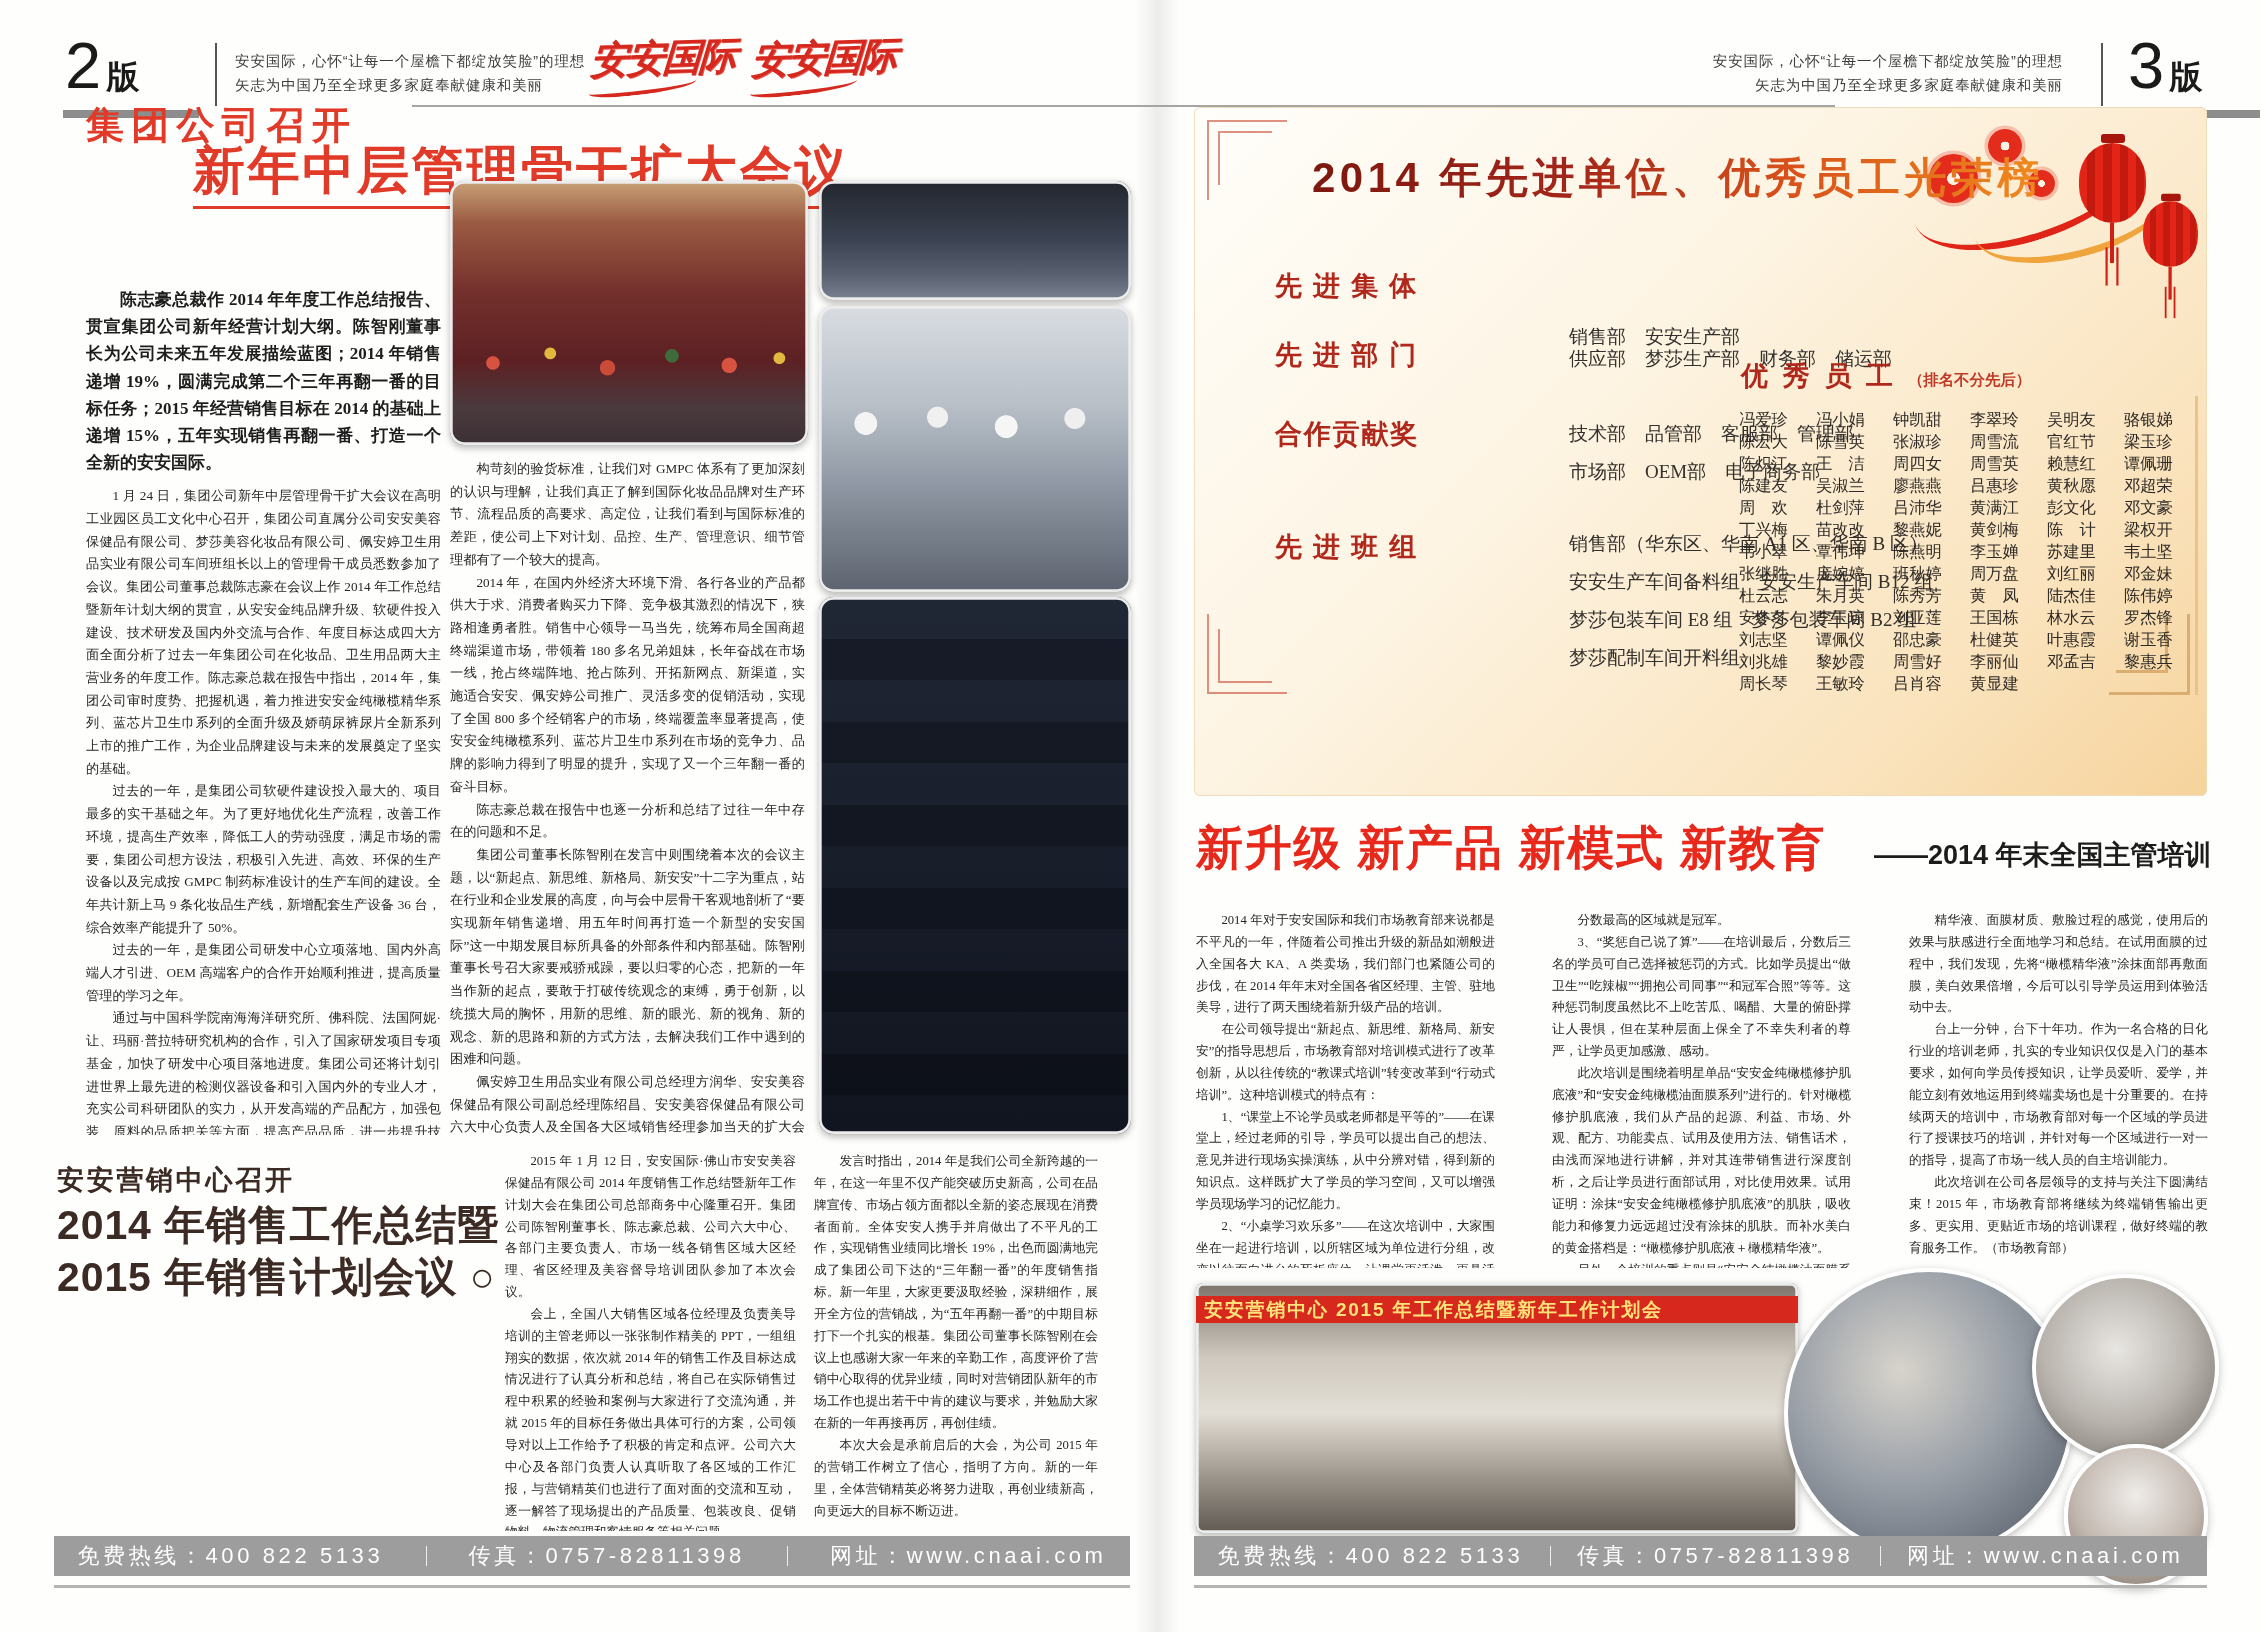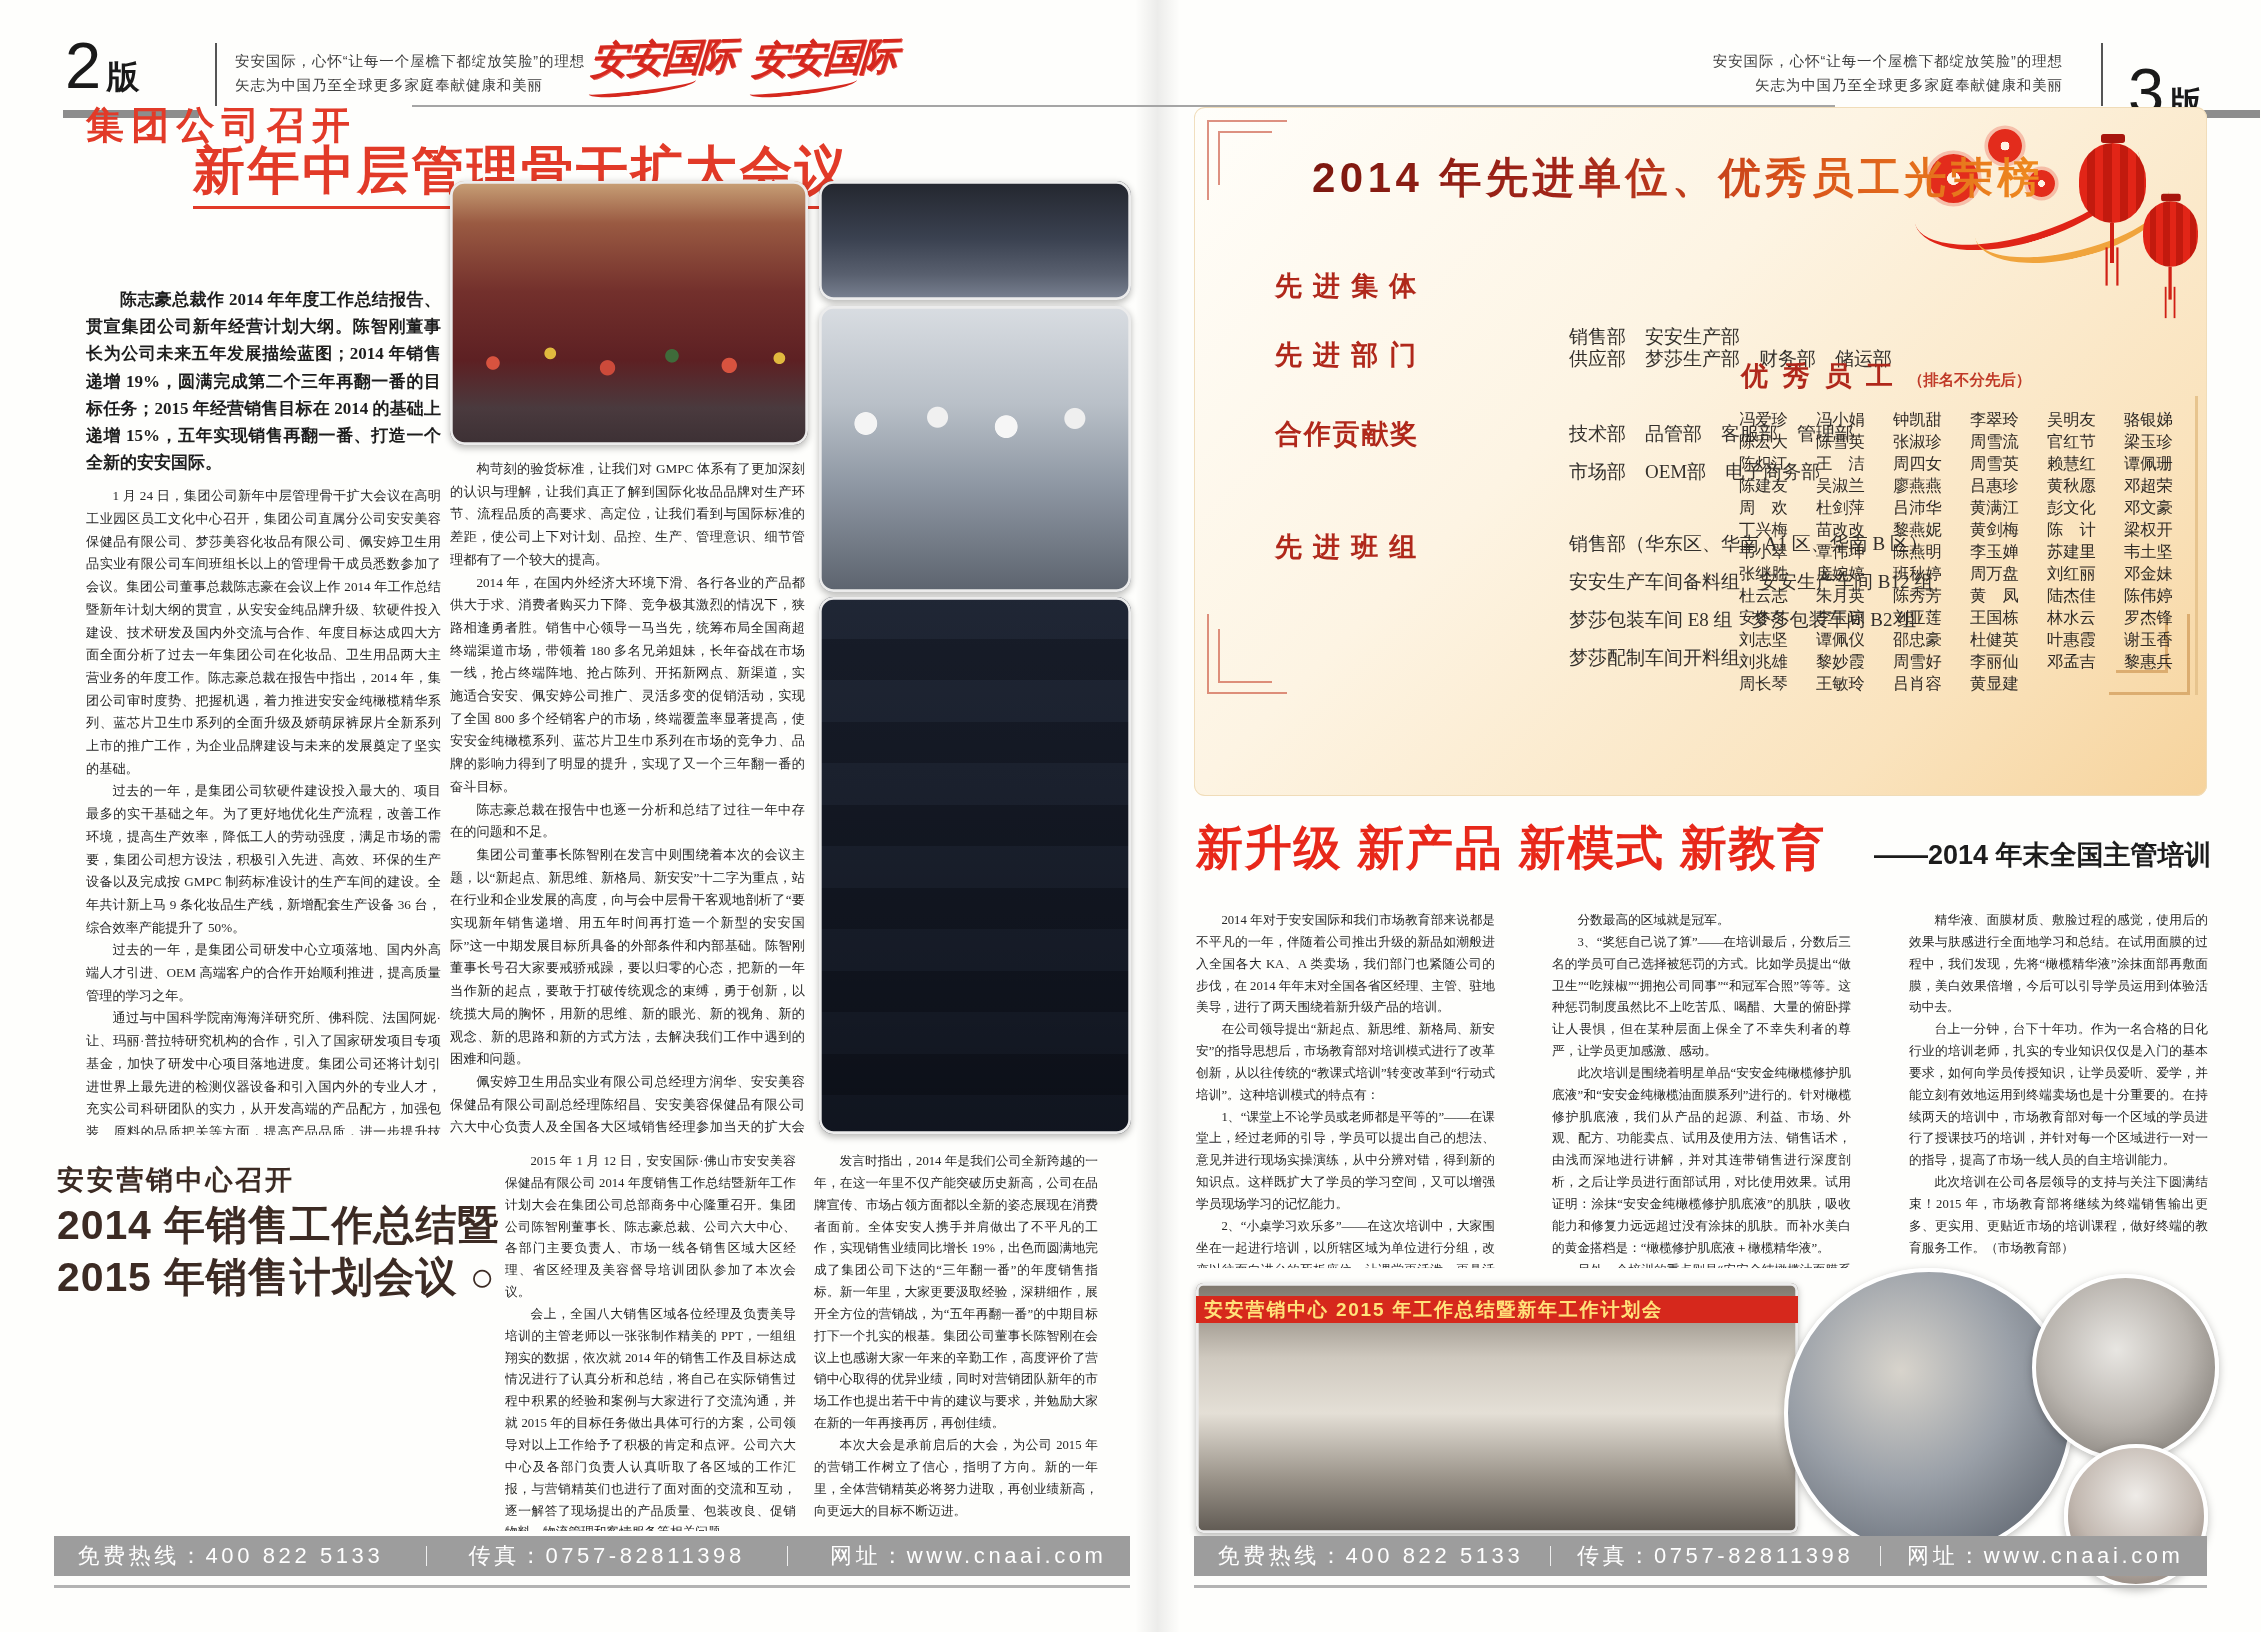--- a/index.html
+++ b/index.html
@@ -65,21 +65,21 @@
 
   
   .foot-bar{background:#9d9d9d;display:flex;align-items:center;justify-content:space-between;
             padding:0 23.5px;box-sizing:border-box;}
   .foot-seg{color:#fff;font-weight:400;font-size:22px;letter-spacing:3.6px;white-space:nowrap;}
   .foot-sep{width:0.9px;height:20px;background:rgba(255,255,255,.85);}
   .foot-line{height:2.7px;background:#b3b3b3;}
 
   
   .hr-box{background:linear-gradient(135deg,#fffefa 0%,#fdf4e3 40%,#fae3bd 78%,#f6d39c 100%);
-          border-radius:11px;box-shadow:0 0 0 0.9px #f0dcb8 inset;overflow:hidden;}
+          border-radius:6px;box-shadow:0 0 0 0.9px #f0dcb8 inset;overflow:hidden;}
   .hr-title{font-size:42px;font-weight:700;letter-spacing:4.5px;white-space:nowrap;
             color:#b3331c;background:linear-gradient(90deg,#7c180f 0%,#a3251a 35%,#d8511b 65%,#ef8b1e 100%);
             -webkit-background-clip:text;background-clip:text;}
   @supports ((-webkit-background-clip:text) or (background-clip:text)){.hr-title{color:transparent;}}
   .award-label{font-size:27px;font-weight:700;color:#b0281b;letter-spacing:1.8px;white-space:nowrap;}
   .award-lines{font-family:"Liberation Serif",serif;font-size:19px;color:#33302c;line-height:2.0;}
   .award-lines .award-line{white-space:nowrap;}
   .exc-label{font-size:27px;font-weight:700;color:#b0281b;letter-spacing:3.6px;display:inline;}
   .exc-note{font-size:15.4px;font-weight:700;color:#c03a28;display:inline;margin-left:7.2px;}
   .names-grid{display:grid;grid-template-columns:repeat(6,77px);grid-auto-rows:22px;
@@ -198,21 +198,21 @@
   <div class="abs logo" style="left:751px;top:33px;">
     <span class="lg-txt">安安国际</span>
     <span class="lg-swash"></span>
   </div>
   <div class="abs hdr-rule" style="left:876px;top:105px;width:959px;height:1.8px;"></div>
   <div class="abs" style="left:1701px;top:49px;width:362px;text-align:right;">
     <div class="tagline">安安国际，心怀“让每一个屋檐下都绽放笑脸”的理想</div>
     <div class="tagline">矢志为中国乃至全球更多家庭奉献健康和美丽</div>
   </div>
   <div class="abs hdr-div" style="left:2101px;top:43px;height:63px;"></div>
-  <div class="abs" style="left:2128px;top:33px;margin-top:26px;">
+  <div class="abs" style="left:2128px;top:33px;">
     <span class="pageno-num">3</span><span class="pageno-ban">版</span>
   </div>
   <div class="abs pageno-bar" style="left:2124px;top:110px;width:136px;"></div>
 
   <div class="abs hr-box" style="left:1194px;top:107px;width:1013px;height:689px;">
 
     <div class="lattice lat-red" style="position:absolute;left:12.7px;top:12.7px;"></div>
     <div class="lattice lat-red lat-bl" style="position:absolute;left:12.7px;top:507px;"></div>
     <div class="lattice lat-tan" style="position:absolute;left:915px;top:507px;"></div>
     <div class="hr-edge" style="position:absolute;right:9px;top:289px;height:299px;"></div>

